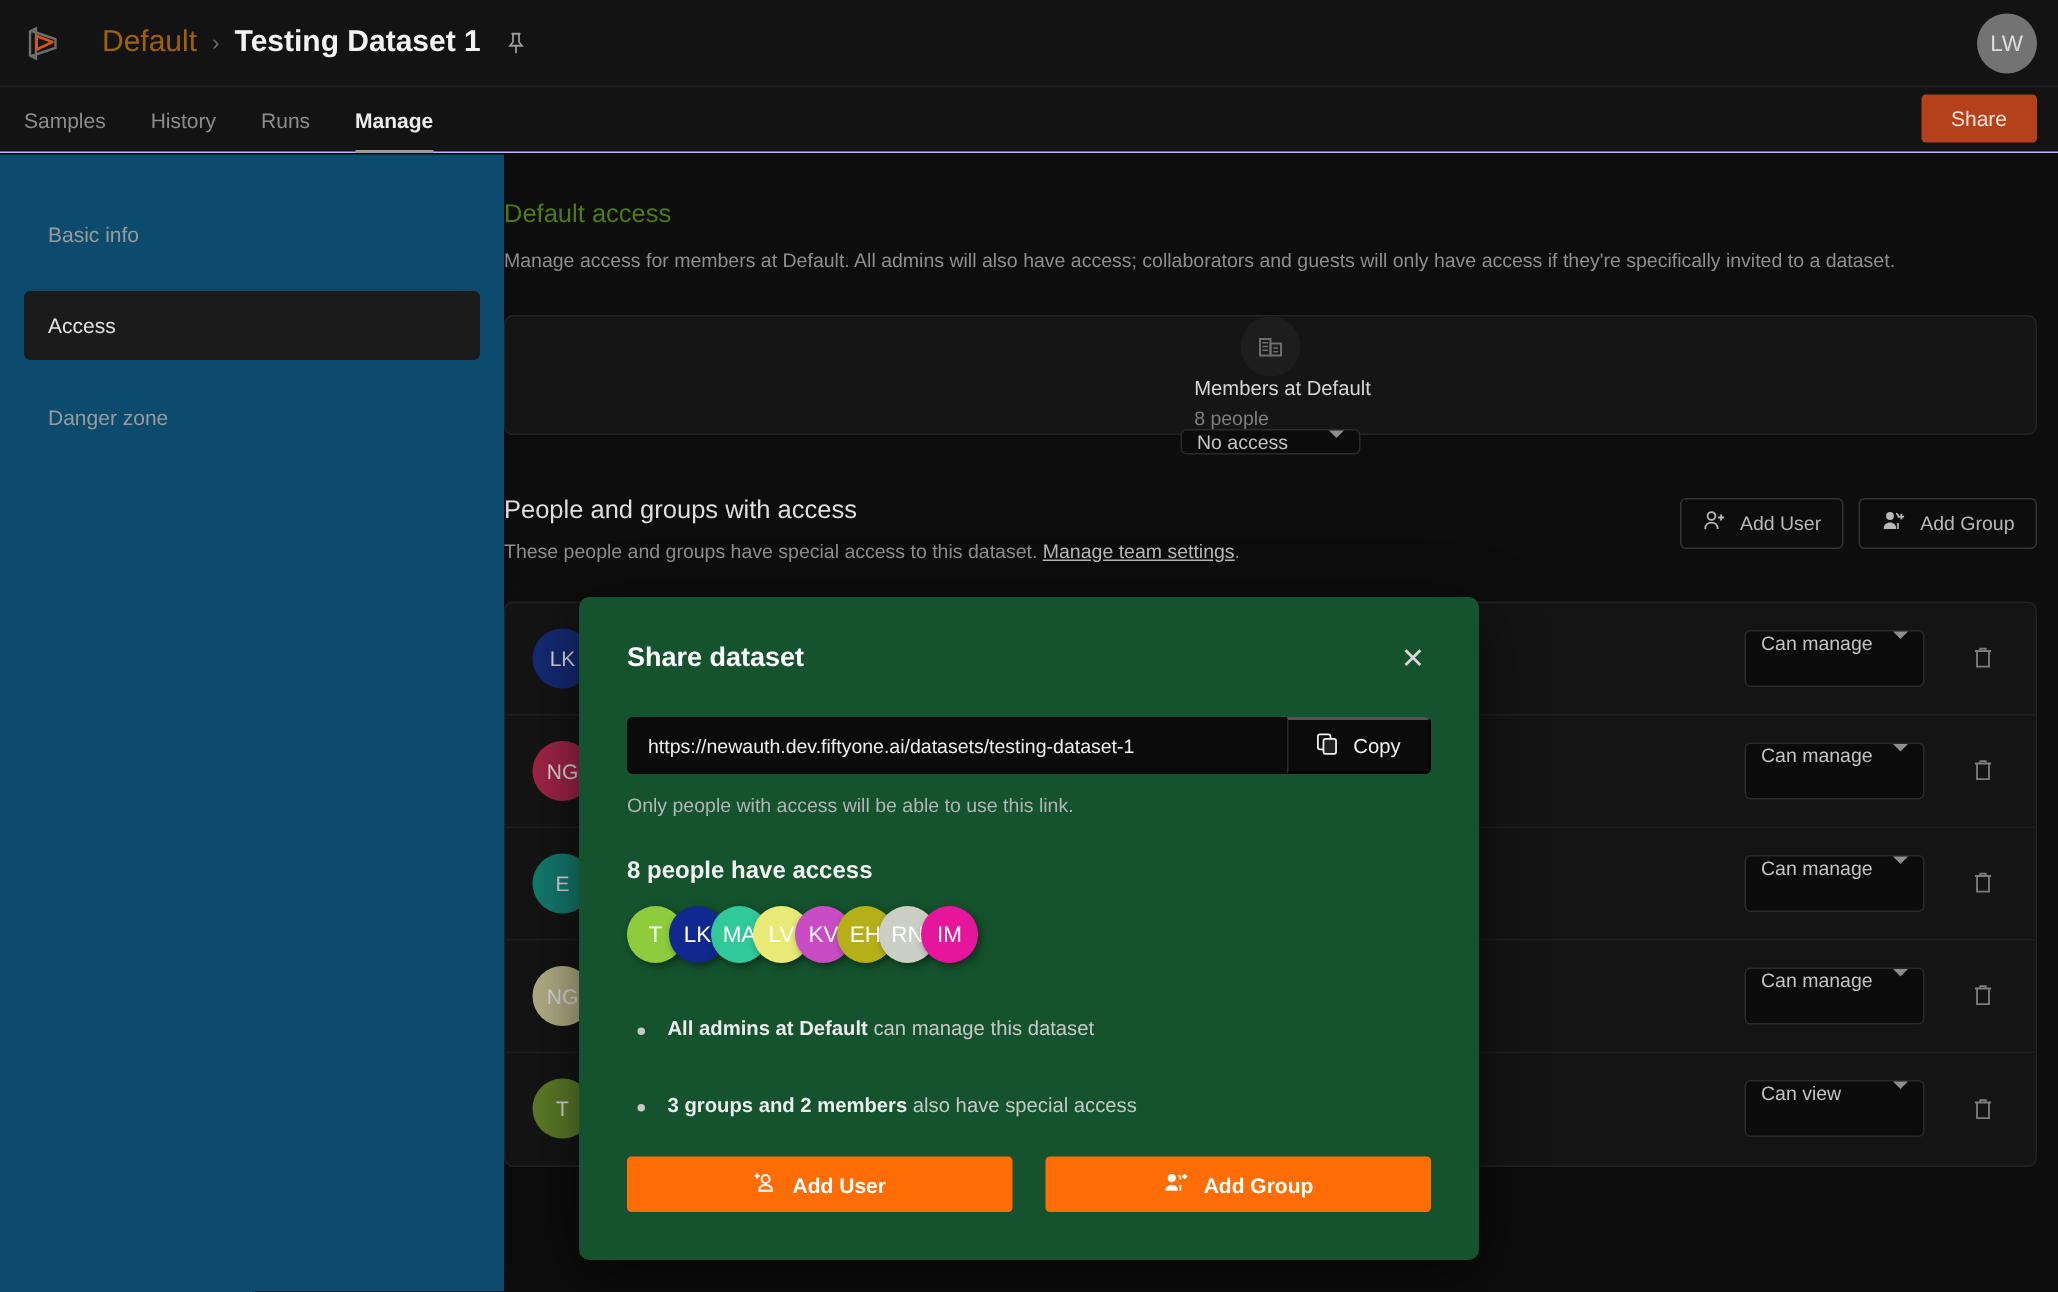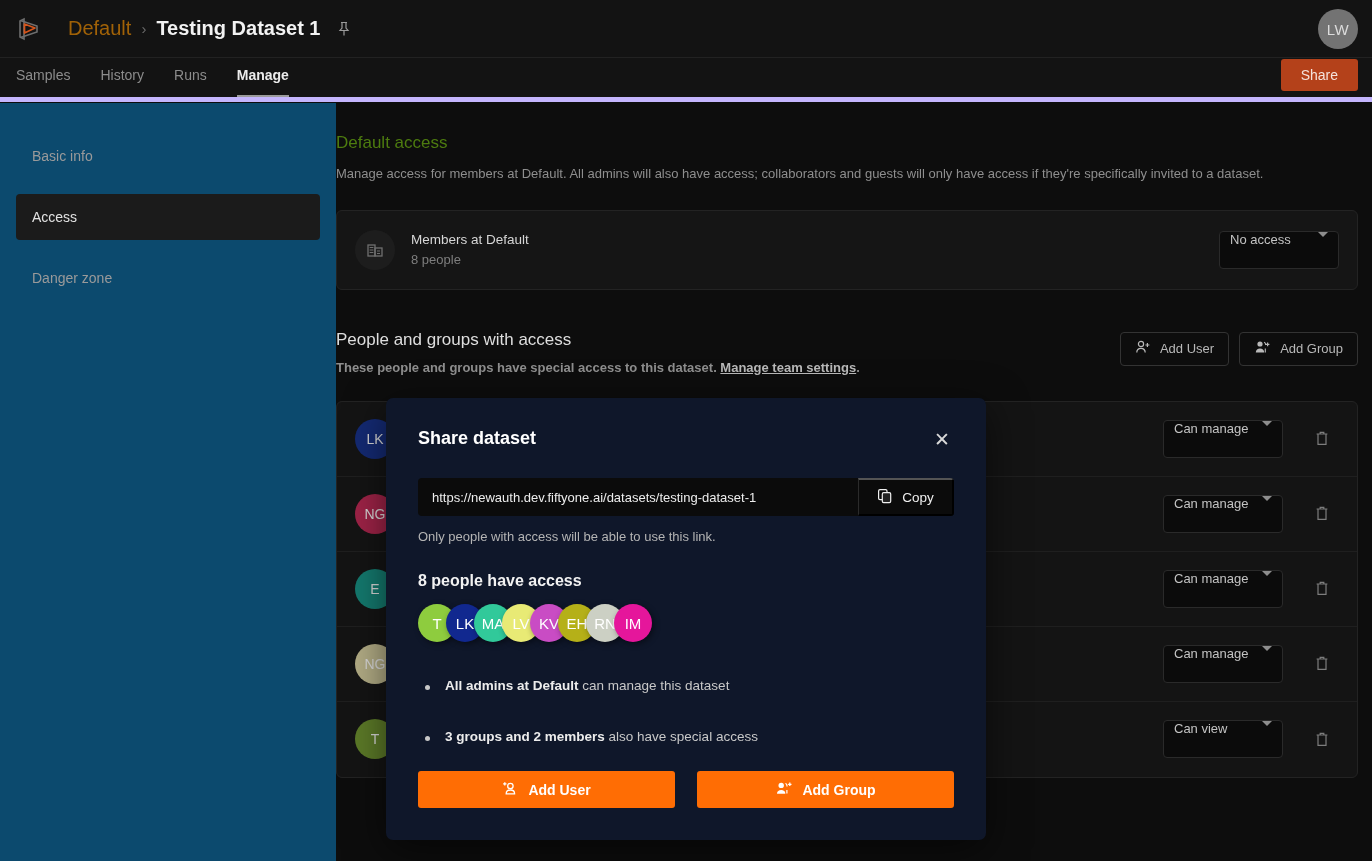--- a/index.html
+++ b/index.html
@@ -31,22 +31,22 @@
     width: 40px; height: 40px; border-radius: 50%;
     background: #737373;
     display: flex; align-items: center; justify-content: center;
     color: #dcdcdc; font-size: 15px; font-weight: 400; letter-spacing: .5px;
   }
 
   
   .tabbar {
     position: absolute; top: 58px; left: 0; width: 1372px; height: 44px;
     background: #131313;
-    display: flex; align-items: flex-end;
-    border-bottom: 5px solid #c4b5fd;
+    display: flex; 
+    border-bottom: 1px solid #c4b5fd;
   }
   .tabs { display: flex; align-items: flex-end; height: 44px; }
   .tab {
     position: relative; height: 44px; display: flex; align-items: center;
     padding: 0 0 0 0; margin-left: 30px;
     font-size: 14px; color: #8c8c8c; cursor: pointer;
   }
   .tab:first-child { margin-left: 16px; }
   .tab.active { color: #ececec; font-weight: 700; }
   .tab.active::after {
@@ -71,41 +71,41 @@
   .side-item.active { background: #1b1b1b; color: #e2e2e2; }
 
   
   .main { position: absolute; left: 336px; top: 103px; right: 0; bottom: 0; padding: 30px 14px 0 0; }
   .sec-title { font-size: 17px; color: #4d7c0f; font-weight: 400; margin-bottom: 12px; }
   .sec-desc { font-size: 13px; color: #8e8e8e; line-height: 1.45; }
 
   .default-card {
     margin-top: 26px; width: 1022px; height: 80px;
     background: #151515; border: 1px solid #232323; border-radius: 6px;
-    display: flex; align-items: center; padding: 0 18px;
+    display: flex; align-items: center; padding: 0 18px; flex-direction: column;
   }
   .bld-circle {
     width: 40px; height: 40px; border-radius: 50%; background: #1d1d1d;
     display: flex; align-items: center; justify-content: center; flex: none;
   }
   .card-text { margin-left: 16px; flex: 1; }
   .card-t1 { font-size: 13.5px; color: #d6d6d6; margin-bottom: 5px; }
   .card-t2 { font-size: 13px; color: #7e7e7e; }
   .select {
     width: 120px; height: 38px; background: #0b0b0b; border: 1px solid #2a2a2a;
     border-radius: 4px; display: flex; align-items: flex-start; padding: 0 10px;
     font-size: 13px; color: #c3c3c3; cursor: pointer;
   }
   .select .cap { flex: 1; }
   .caret { width:0;height:0;border-left:5px solid transparent;border-right:5px solid transparent;border-top:5px solid #8d8d8d; }
 
   
   .people-head { margin-top: 40px; position: relative; width: 1022px; }
   .people-title { font-size: 17px; color: #dedede; }
-  .people-desc { font-size: 13px; color: #8e8e8e; margin-top: 10px; font-weight: bold; }
+  .people-desc { font-size: 13px; color: #8e8e8e; margin-top: 10px; }
   .link { color: #b9b9b9; text-decoration: underline; cursor: pointer; }
   .hdr-btns { position: absolute; right: 0; top: 2px; display: flex; gap: 10px; }
   .ghost-btn {
     height: 34px; padding: 0 14px; border: 1px solid #333; border-radius: 4px;
     background: transparent; color: #b8b8b8; font-size: 13px; font-family: inherit;
     display: flex; align-items: center; gap: 9px; cursor: pointer;
   }
 
   
   .access-list {
@@ -121,21 +121,21 @@
     width: 40px; height: 40px; border-radius: 50%; flex: none;
     display: flex; align-items: center; justify-content: center;
     font-size: 14px; color: #d8d8d8;
   }
   .row-spacer { flex: 1; }
   .trash { width: 34px; display:flex; align-items:center; justify-content:center; margin-left: 22px; cursor:pointer; }
 
   
   .modal {
     position: absolute; left: 386px; top: 398px; width: 600px; height: 442px;
-    background: #0f172a; border-radius: 7px;
+    background: #14532d; border-radius: 7px;
     box-shadow: 0 10px 40px rgba(0,0,0,.55);
     padding: 30px 32px 0 32px;
   }
   .modal-head { display: flex; align-items: flex-start; }
   .modal-title { font-size: 18px; font-weight: 700; color: #ffffff; flex: 1; }
   .close-x { color: #d9d9d9; font-size: 19px; line-height: 1; cursor: pointer; padding: 2px 4px; }
 
   .url-row {
     margin-top: 27px; height: 38px; background: #0b0b0b; border-radius: 4px;
     display: flex; align-items: center; overflow: hidden;

